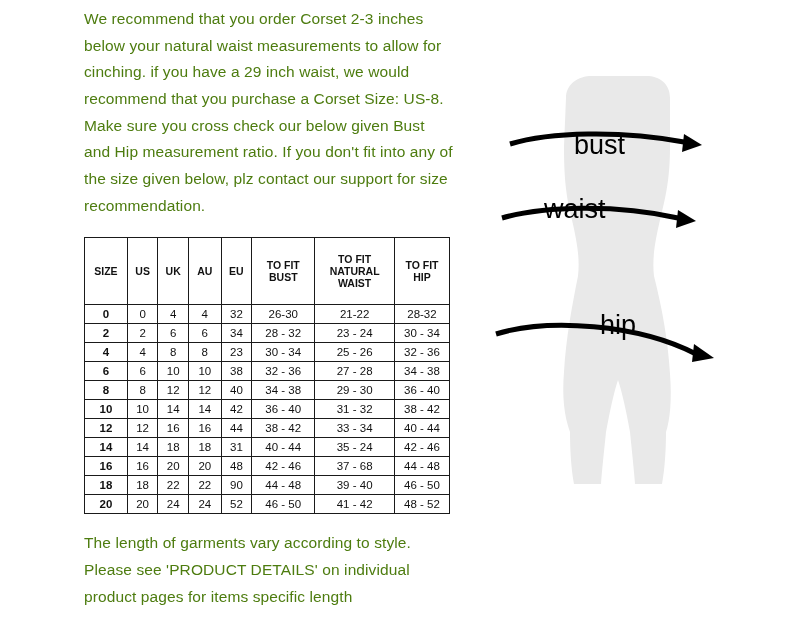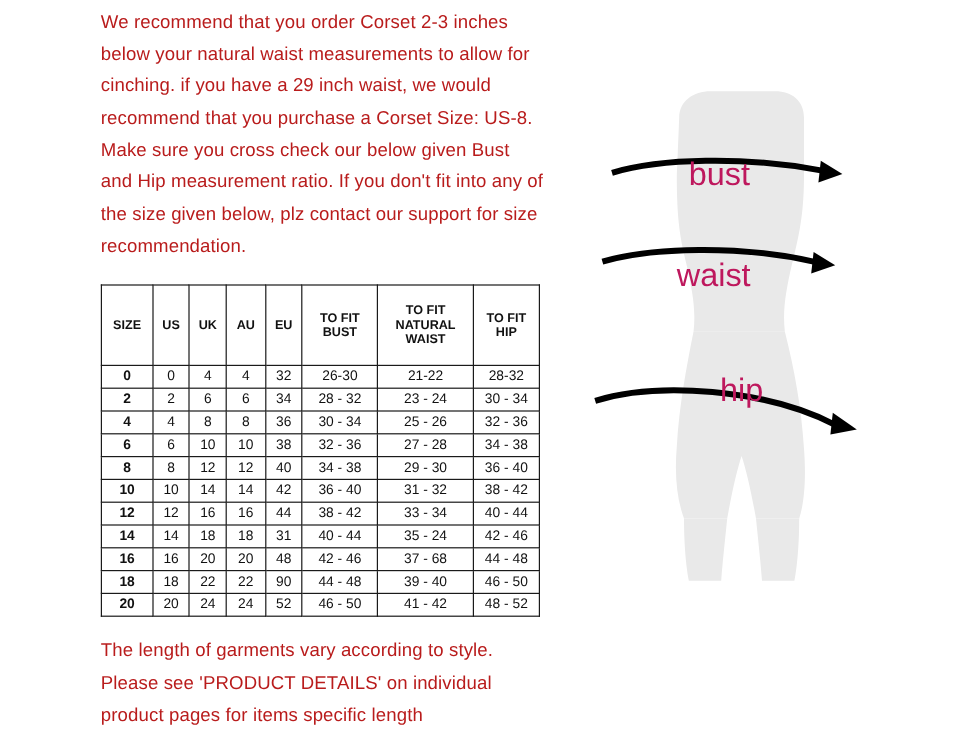--- a/index.html
+++ b/index.html
@@ -22,21 +22,21 @@
   }
   .left-col {
     position: absolute;
     left: 84px;
     top: 6px;
     width: 375px;
   }
   .intro, .outro {
     font-size: 15.5px;
     line-height: 1.72;
-    color: #b91c1c;
+    color: #4d7c0f;
     letter-spacing: 0.1px;
   }
   .intro {
     margin: 0 0 18px 0;
     width: 370px;
   }
   table.size-table {
     border-collapse: collapse;
     width: 366px;
     table-layout: fixed;
@@ -83,25 +83,25 @@
     position: absolute;
     left: 470px;
     top: 28px;
     width: 300px;
     height: 500px;
   }
   .figure svg { display: block; }
   .fig-label {
     position: absolute;
     font-size: 27px;
-    color: #be185d;
+    color: #000000;
     font-family: "Liberation Sans", sans-serif;
   }
   .lbl-bust  { left: 104px; top: 102px; }
-  .lbl-waist { left: 94px;  top: 166px; margin-top: 20px; }
+  .lbl-waist { left: 74px;  top: 166px; }
   .lbl-hip   { left: 130px; top: 282px; }
 </style>
 </head>
 <body>
 
 <div class="page">
 
   <div class="left-col">
 
     <p class="intro">We recommend that you order Corset 2-3 inches below your natural waist measurements to allow for cinching. if you have a 29 inch waist, we would recommend that you purchase a Corset Size: US-8. Make sure you cross check our below given Bust and Hip measurement ratio. If you don't fit into any of the size given below, plz contact our support for size recommendation.</p>
@@ -148,21 +148,21 @@
           <td>34</td>
           <td>28 - 32</td>
           <td>23 - 24</td>
           <td>30 - 34</td>
         </tr>
         <tr>
           <td class="sz">4</td>
           <td>4</td>
           <td>8</td>
           <td>8</td>
-          <td>36</td>
+          <td>23</td>
           <td>30 - 34</td>
           <td>25 - 26</td>
           <td>32 - 36</td>
         </tr>
         <tr>
           <td class="sz">6</td>
           <td>6</td>
           <td>10</td>
           <td>10</td>
           <td>38</td>

